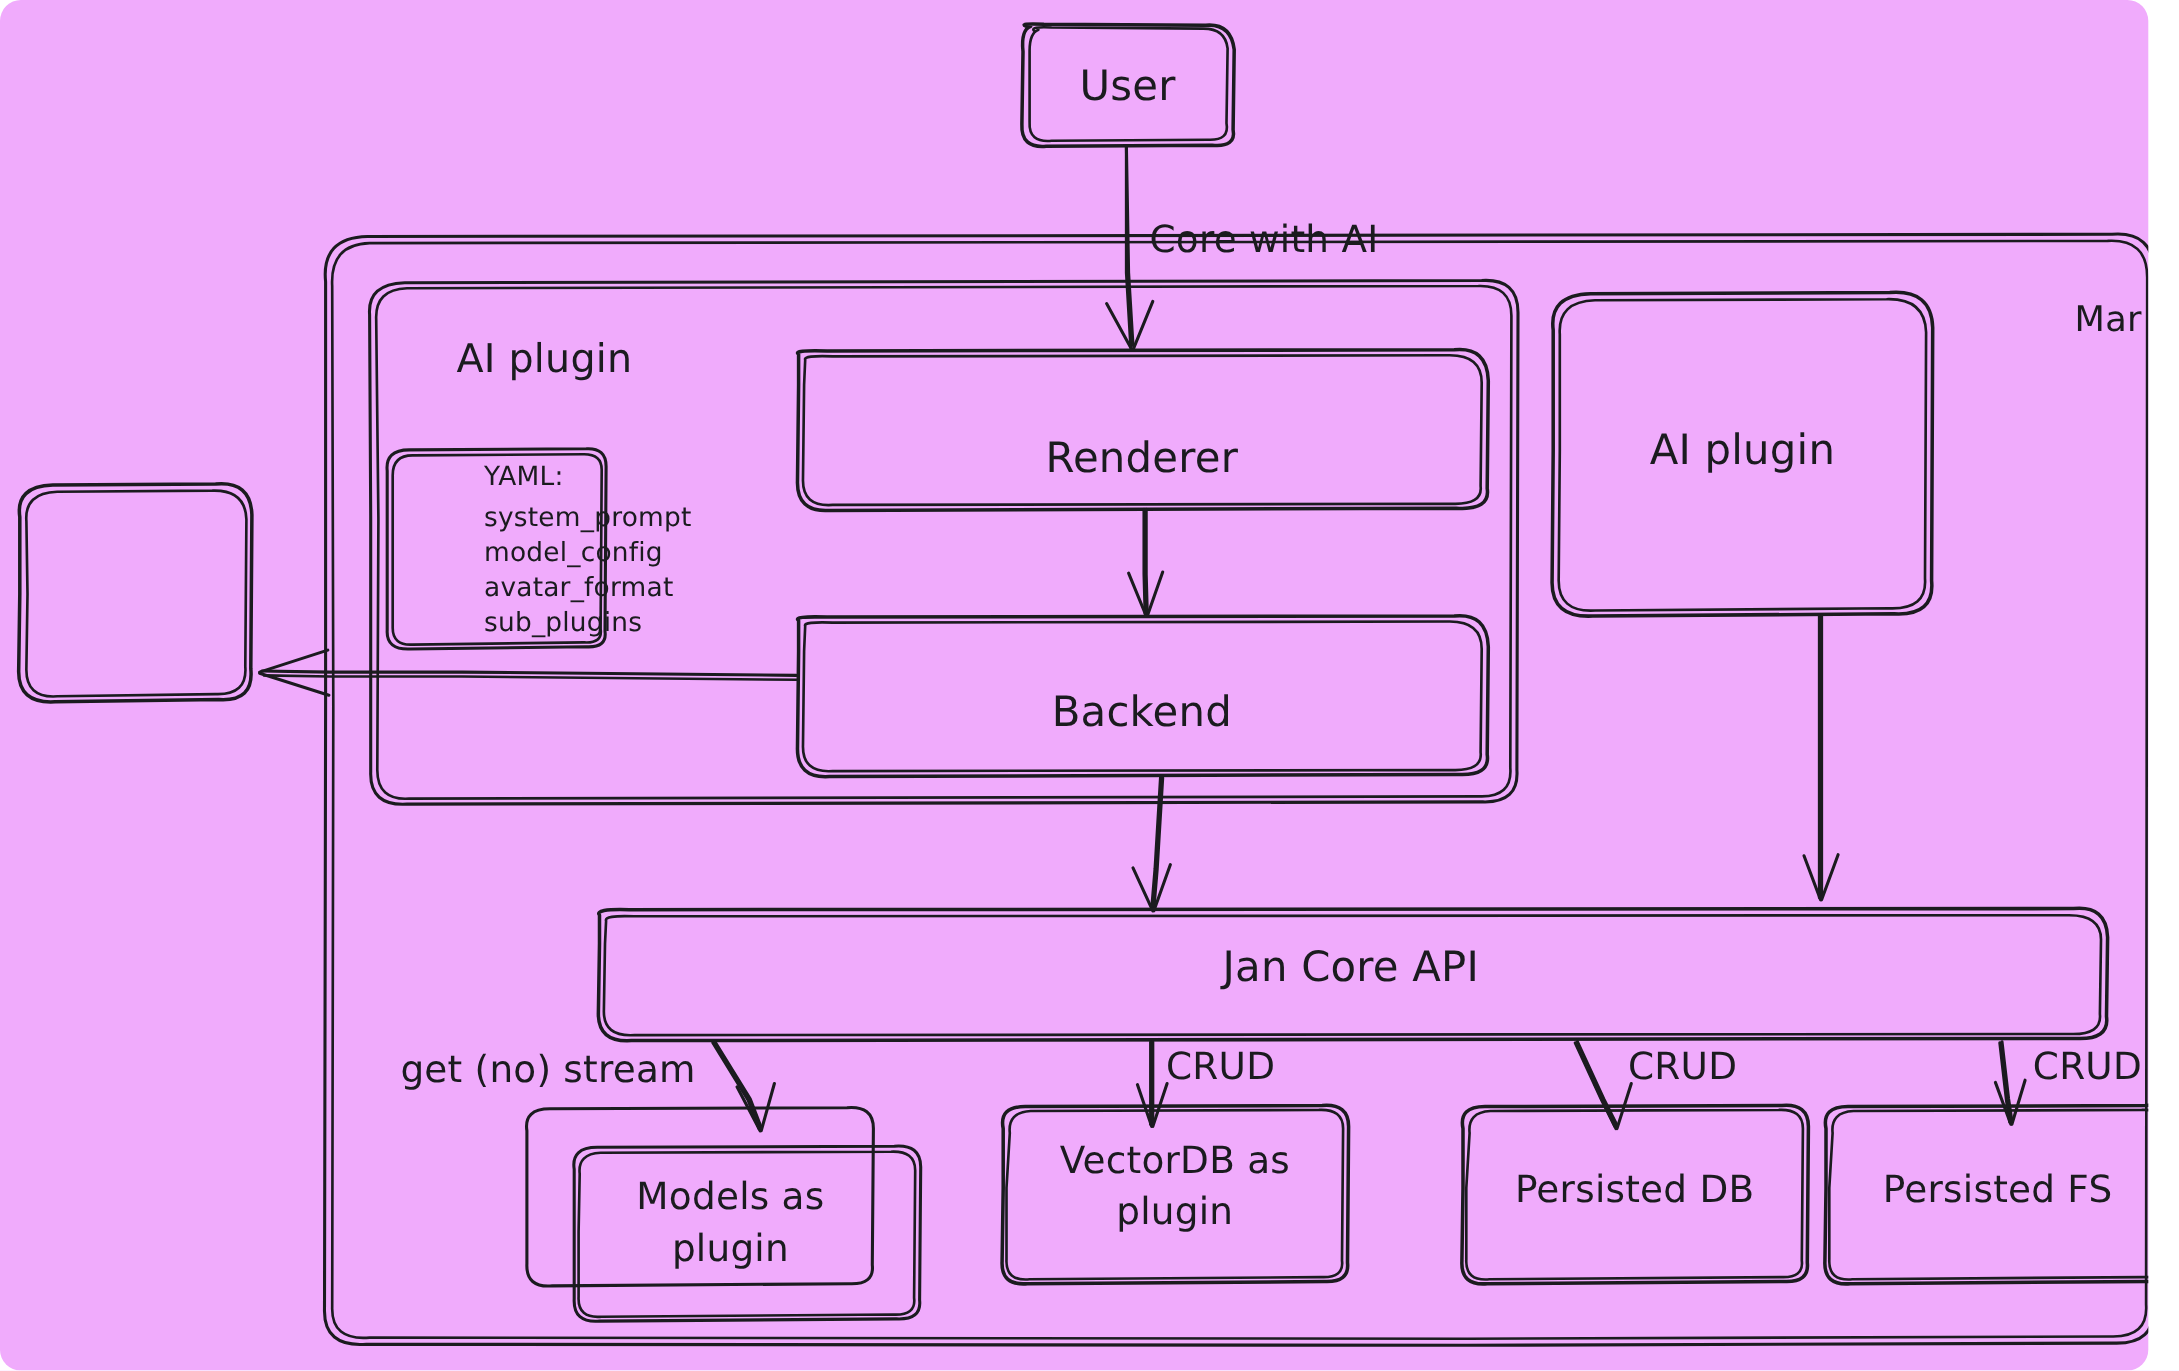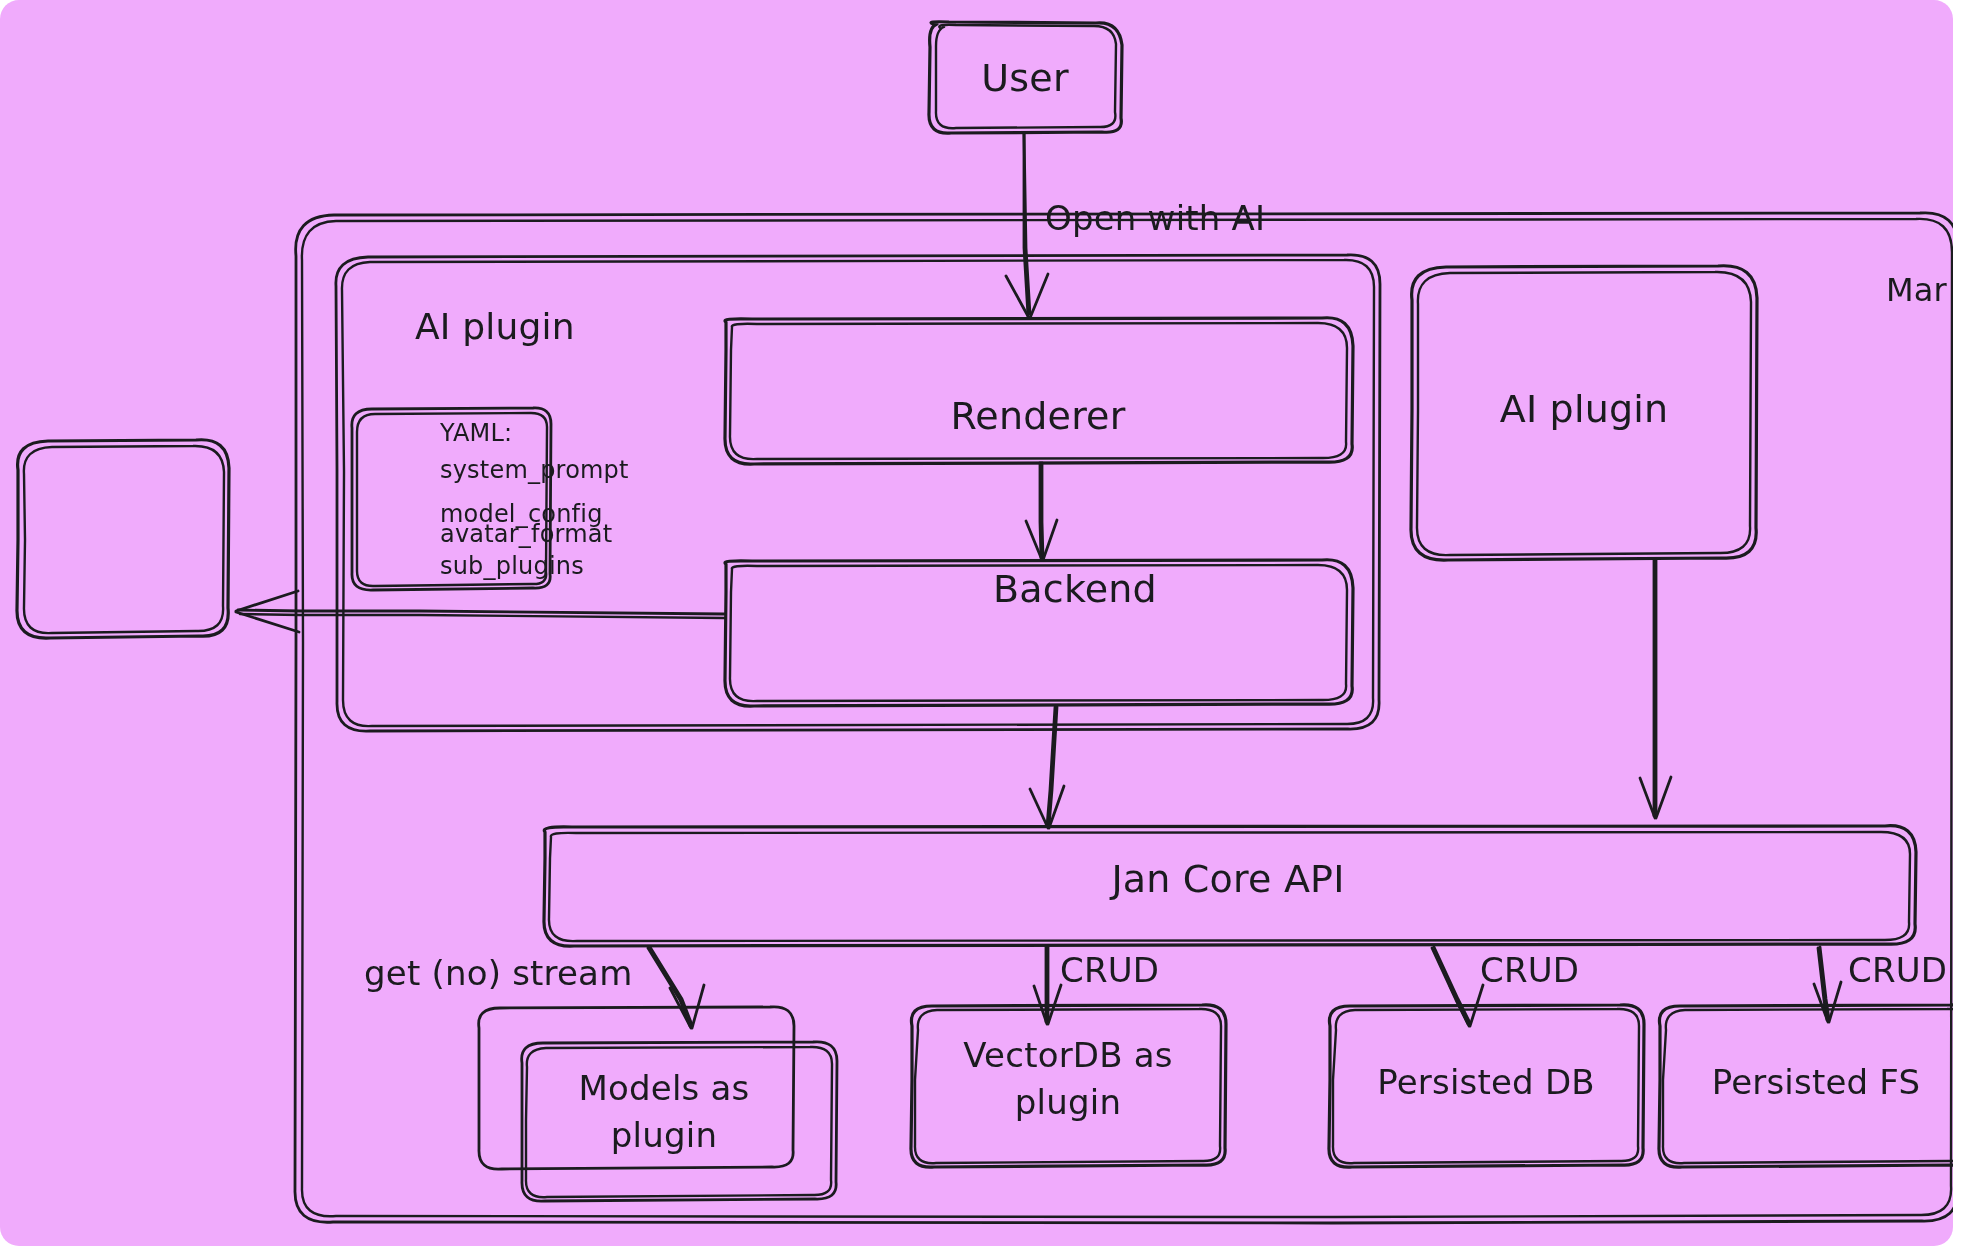--- a/index.html
+++ b/index.html
@@ -184,35 +184,35 @@
     </g>
 
     <g>
       <path class="st w3" d="M1660 1026 Q1656 1006 1680 1006 L1950 1005 Q1974 1003 1974 1024 L1973 1148 Q1975 1166 1952 1165 L1682 1167 Q1658 1169 1659 1147 L1660 1080 Z"></path>
       <path class="st w2" d="M1666 1030 Q1664 1011 1685 1010 L1947 1009 Q1969 1008 1969 1026 L1968 1146 Q1970 1162 1949 1161 L1684 1163 Q1662 1165 1663 1145 L1663 1080 Z"></path>
     </g>
   </svg>
 
   <div class="lbl t-user center" style="left:1025px; top:56px;">User</div>
 
-  <div class="lbl t-edge" style="left:1045px; top:198px;">Open with AI</div>
+  <div class="lbl t-edge" style="left:1045px; top:198px;">Core with AI</div>
 
   <div class="lbl t-jan" style="left:1886px; top:272px;">Mar</div>
 
   <div class="lbl t-group" style="left:415px; top:306px;">AI plugin</div>
 
   <div class="lbl t-yaml" style="left:440px; top:418px;">YAML:</div>
   <div class="lbl t-yaml" style="left:440px; top:455px;">system_prompt</div>
-  <div class="lbl t-yaml" style="left:440px; top:487px;margin-top:12px;">model_config</div>
+  <div class="lbl t-yaml" style="left:440px; top:487px;">model_config</div>
   <div class="lbl t-yaml" style="left:440px; top:519px;">avatar_format</div>
   <div class="lbl t-yaml" style="left:440px; top:551px;">sub_plugins</div>
 
   <div class="lbl t-box center" style="left:1038px; top:394px;">Renderer</div>
 
-  <div class="lbl t-box center" style="left:1038px; top:567px;margin-left:37px;">Backend</div>
+  <div class="lbl t-box center" style="left:1038px; top:625px;">Backend</div>
 
   <div class="lbl t-box center" style="left:1584px; top:387px;">AI plugin</div>
 
 
   <div class="lbl t-box center" style="left:1228px; top:857px;">Jan Core API</div>
 
   <div class="lbl t-edge" style="left:364px; top:953px;text-align:center;">get (no) stream</div>
   <div class="lbl t-edge" style="left:1060px; top:950px;">CRUD</div>
   <div class="lbl t-edge" style="left:1480px; top:950px;">CRUD</div>
   <div class="lbl t-edge" style="left:1848px; top:950px;">CRUD</div>

